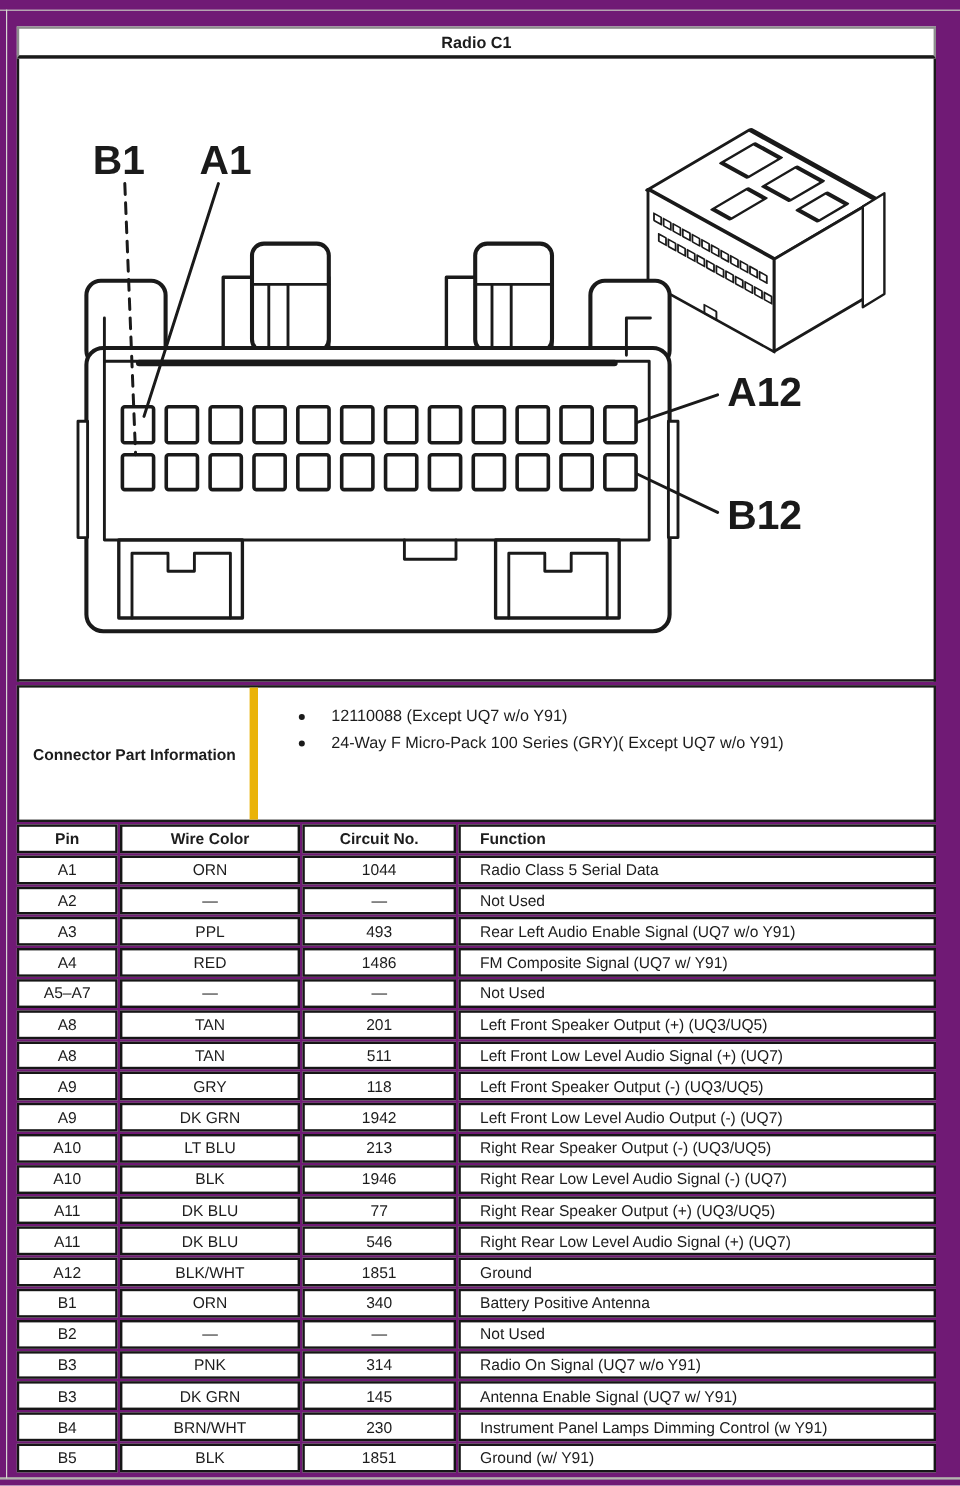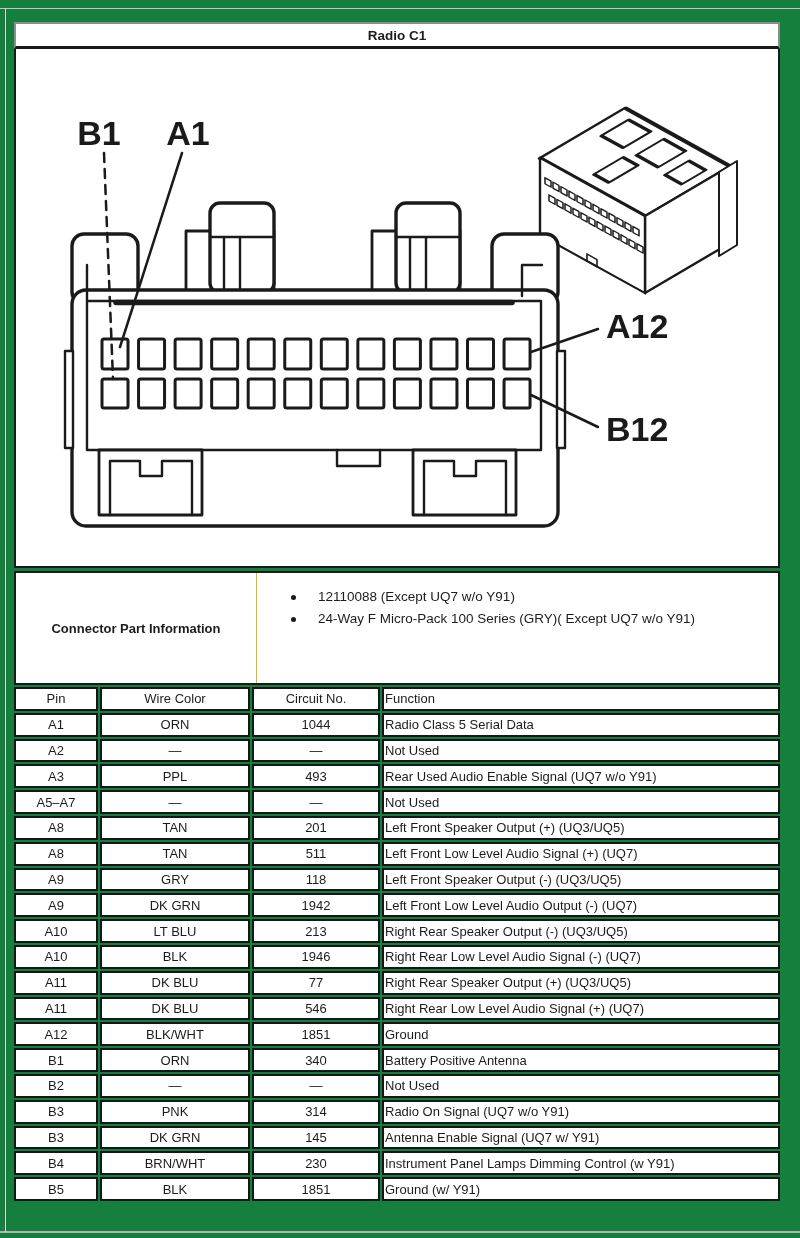--- a/index.html
+++ b/index.html
@@ -1,43 +1,43 @@
 <!DOCTYPE html>
 <html><head>
 <meta charset="utf-8">
 <style>
   html,body{margin:0;padding:0;background:#e8e8e6;}
-  .page{position:relative;width:800px;height:1238px;background:#15803d;overflow:hidden;
+  .page{position:relative;width:800px;height:1238px;background:#701a75;overflow:hidden;
         font-family:"Liberation Sans",sans-serif;color:#1c1c1c;margin:0 auto;}
   .edge{position:absolute;background:#c6c6c0;}
   .edge.top{left:0;top:8px;width:800px;height:1px;}
   .edge.bottom{left:0;top:1231px;width:800px;height:2px;background:#b4b4ae;}
   .edge.left{left:5px;top:8px;width:1px;height:1224px;background:#d8d8d2;}
 
   .content{position:absolute;left:14px;top:22px;width:766px;}
 
   .title-box{box-sizing:border-box;height:27px;border:2px solid #8d8d8d;border-bottom:3px solid #1a1a1a;
              background:#fff;display:flex;align-items:center;justify-content:center;
              font-size:13.5px;font-weight:bold;}
   .diagram-box{box-sizing:border-box;height:519px;border:2px solid #1a1a1a;border-top:none;background:#fff;}
   .partinfo-box{box-sizing:border-box;height:114px;border:2px solid #1a1a1a;margin-top:3px;background:#fff;
                 display:flex;}
-  .partinfo-label{box-sizing:border-box;width:241px;border-right:1px solid #eab308;
+  .partinfo-label{box-sizing:border-box;width:199px;border-right:7px solid #eab308;
                   display:flex;align-items:center;justify-content:center;
                   font-size:13px;font-weight:bold;text-align:center;}
   .partinfo-list{flex:1;padding:13px 6px 0 34px;border-radius:19px;}
   .bullet-item{display:flex;align-items:flex-start;line-height:22px;font-size:13.5px;}
   .bullet-dot{flex:0 0 auto;width:5px;height:5px;border-radius:50%;background:#1a1a1a;margin:9px 22px 0 0;}
 
   table.pin-table{border-collapse:separate;border-spacing:2px;margin:0 -2px;width:770px;table-layout:fixed;}
   table.pin-table td,table.pin-table th{box-sizing:border-box;border:2px solid #161616;background:#fff;
       height:23.8px;font-size:13px;text-align:center;vertical-align:middle;padding:0;font-weight:normal;
       overflow:hidden;white-space:nowrap;}
-  table.pin-table th{font-weight:normal;}
-  table.pin-table td.fn,table.pin-table th.fn{text-align:left;padding-left:1px;}
+  table.pin-table th{font-weight:bold;}
+  table.pin-table td.fn,table.pin-table th.fn{text-align:left;padding-left:16px;}
 
   svg text{font-family:"Liberation Sans",sans-serif;}
 </style>
 </head>
 <body>
 
 <div class="page">
   <div class="edge top"></div>
   <div class="edge bottom"></div>
   <div class="edge left"></div>
@@ -208,21 +208,27 @@
           <tr>
             <td>A2</td>
             <td>—</td>
             <td>—</td>
             <td class="fn">Not Used</td>
           </tr>
           <tr>
             <td>A3</td>
             <td>PPL</td>
             <td>493</td>
-            <td class="fn">Rear Used Audio Enable Signal (UQ7 w/o Y91)</td>
+            <td class="fn">Rear Left Audio Enable Signal (UQ7 w/o Y91)</td>
+          </tr>
+          <tr>
+            <td>A4</td>
+            <td>RED</td>
+            <td>1486</td>
+            <td class="fn">FM Composite Signal (UQ7 w/ Y91)</td>
           </tr>
           <tr>
             <td>A5–A7</td>
             <td>—</td>
             <td>—</td>
             <td class="fn">Not Used</td>
           </tr>
           <tr>
             <td>A8</td>
             <td>TAN</td>

